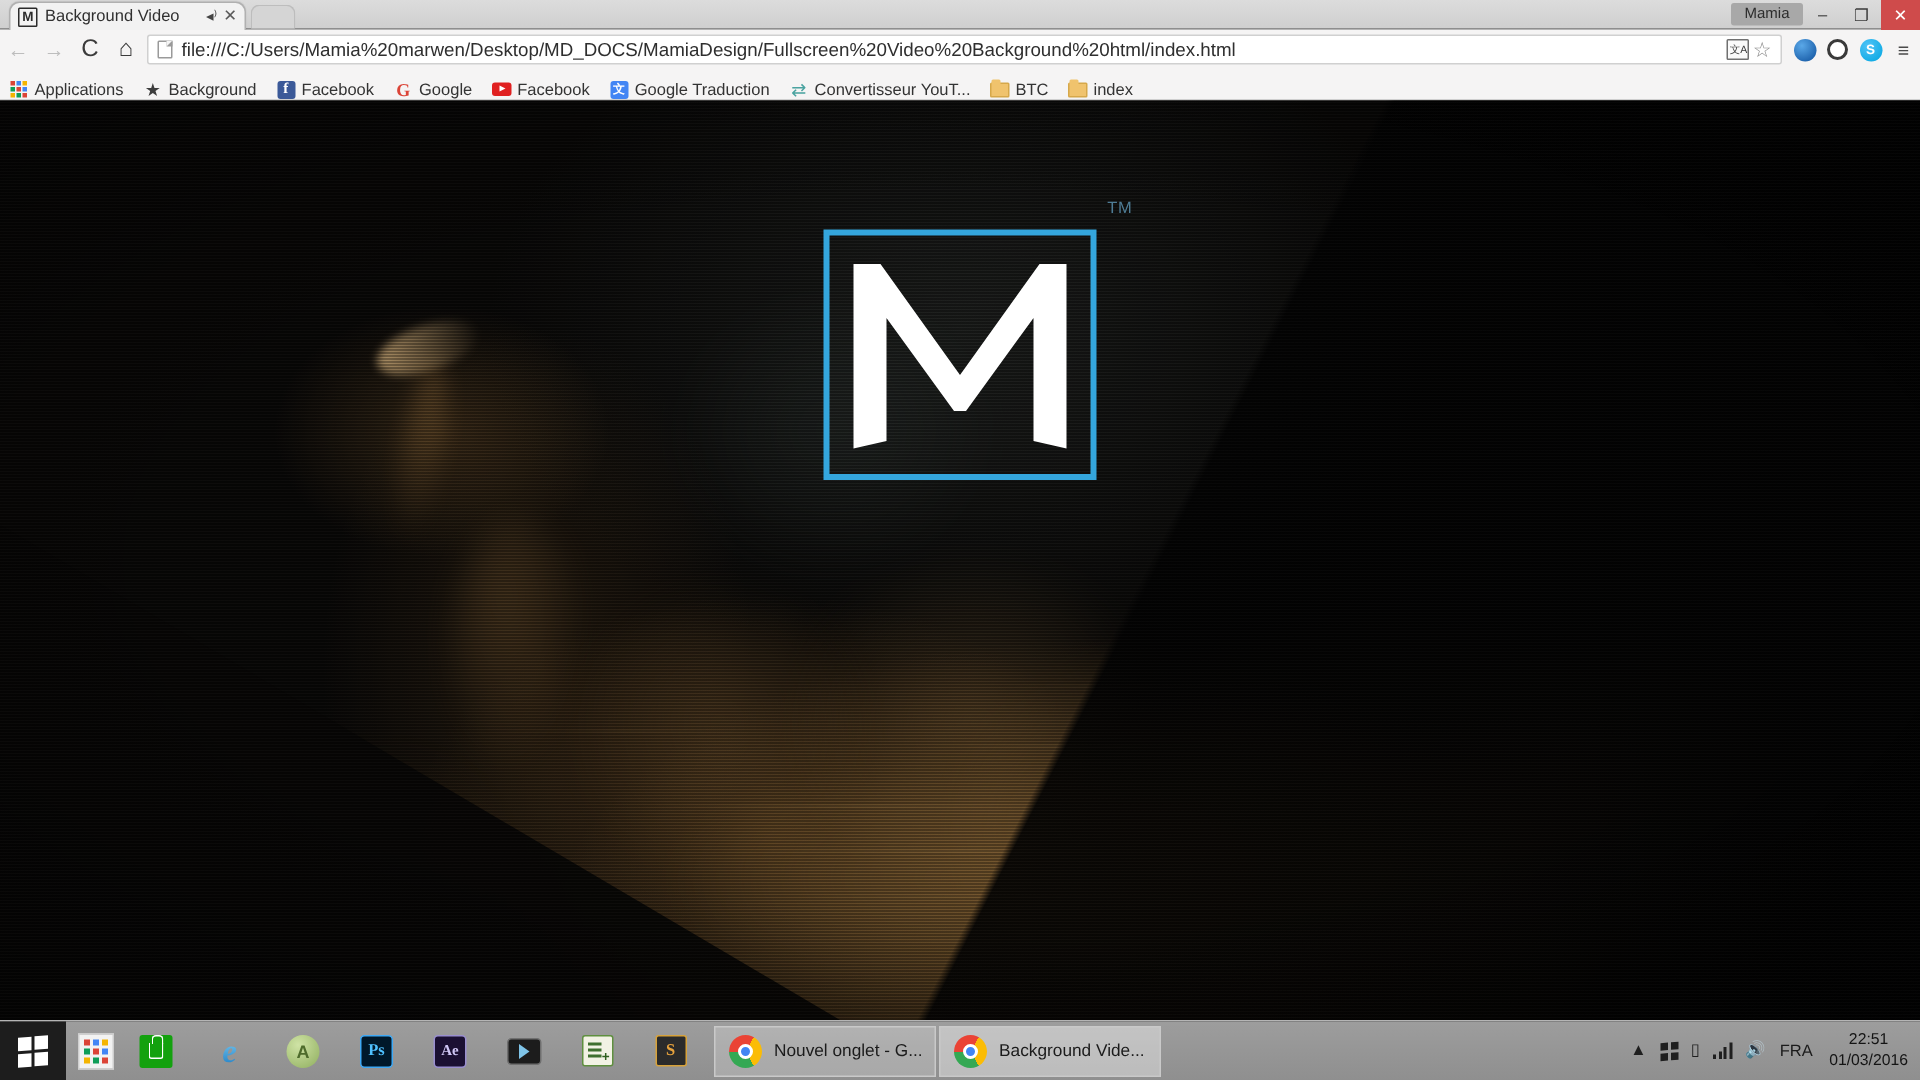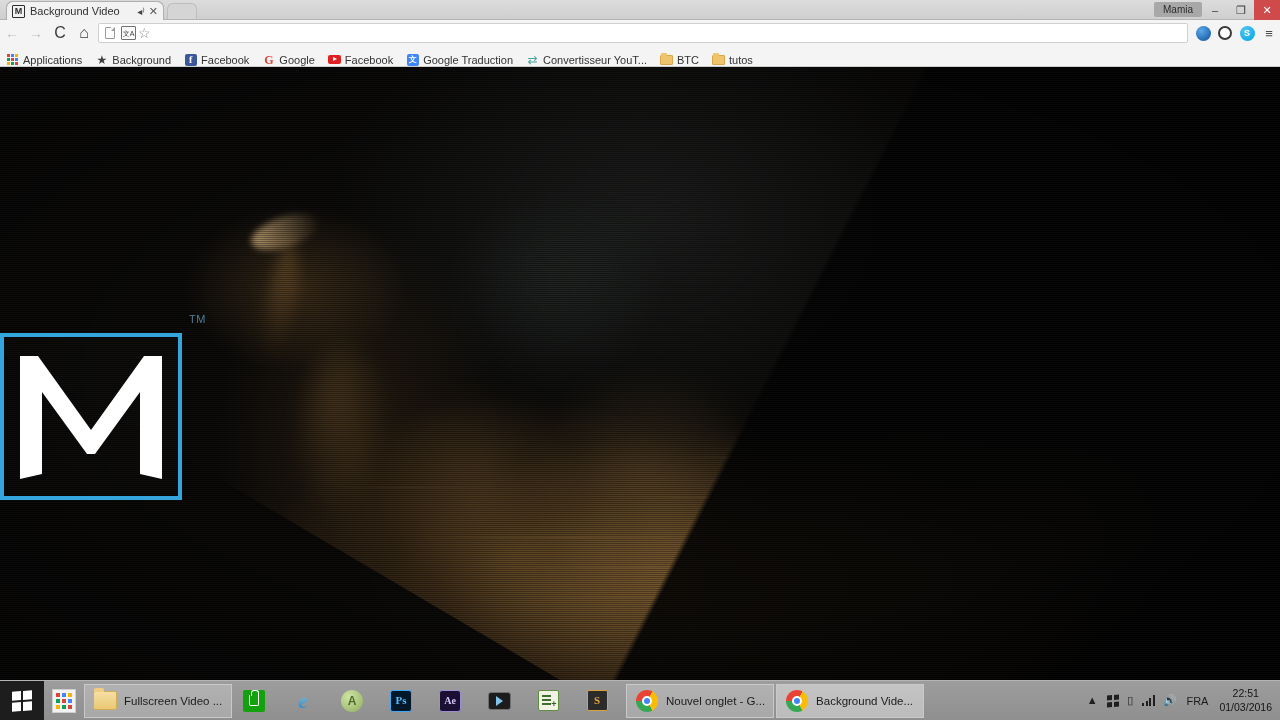--- a/index.html
+++ b/index.html
@@ -217,21 +217,21 @@
       rgba(0,0,0,.30) 0px, rgba(0,0,0,.30) 1px,
       rgba(255,255,255,.016) 1px, rgba(255,255,255,.016) 2px);
   }
   .vignette{
     position:absolute;inset:0;pointer-events:none;
     background:radial-gradient(ellipse 85% 85% at 50% 50%,
       rgba(0,0,0,0) 45%, rgba(0,0,0,.55) 100%);
   }
 
   
-  .hero{position:absolute;inset:0;display:flex;flex-direction:row;
+  .hero{position:absolute;inset:0;display:flex;flex-direction:column;
     align-items:center;justify-content:flex-start;border-radius:31px;}
   .logo-wrap{position:relative;margin-top:86px;}
   .tm{
     position:absolute; right:-24px; top:-20px;
     font-size:11px; color:#4e7c95; letter-spacing:.5px;
     font-family:"Liberation Sans",sans-serif;
   }
   .logo-box{
     width:182px;height:167px;
     border:4px solid #34a6dd;
@@ -358,20 +358,21 @@
   </div>
 
   <div class="toolbar">
     <div class="nav-ic dim">←</div>
     <div class="nav-ic dim">→</div>
     <div class="nav-ic bold">C</div>
     <div class="nav-ic bold">⌂</div>
 
     <div class="omnibox">
       <span class="page-ic"></span>
+      <span class="url">file:///C:/Users/Mamia%20marwen/Desktop/MD_DOCS/MamiaDesign/Fullscreen%20Video%20Background%20html/index.html</span>
       <span class="omni-right">
         <span class="translate-ic">文A</span>
         <span class="star-ic">☆</span>
       </span>
     </div>
 
     <div class="ext">
         <span class="ext-globe"></span>
       </div>
     <div class="ext">
@@ -444,21 +445,21 @@
       <span class="bm-ic">
           <span class="ic-folder"></span>
         </span>
       <span class="bm-label">BTC</span>
     </div>
 
     <div class="bm">
       <span class="bm-ic">
           <span class="ic-folder"></span>
         </span>
-      <span class="bm-label">tutos</span>
+      <span class="bm-label">index</span>
     </div>
   </div>
 
   <div class="viewport">
 
     <div class="smoke">
       <div class="bg-base"></div>
       <div class="wisp w1"></div>
         <div class="wisp w2"></div>
         <div class="wisp w3"></div>
@@ -518,26 +519,20 @@
           <i style="background:#f4b400"></i>
         <i style="background:#0f9d58"></i>
           <i style="background:#db4437"></i>
           <i style="background:#4285f4"></i>
         <i style="background:#f4b400"></i>
           <i style="background:#0f9d58"></i>
           <i style="background:#db4437"></i>
       </span>
     </div>
 
-    <div class="tb-item win">
-      <span class="tb-ic">
-          <span class="ic-folder-big"></span>
-        </span>
-      <span class="tb-label">Fullscreen Video ...</span>
-    </div>
 
     <div class="tb-item">
       <span class="tb-ic">
           <span class="ic-store">
             <i></i>
           </span>
         </span>
     </div>
     <div class="tb-item">
       <span class="tb-ic">

